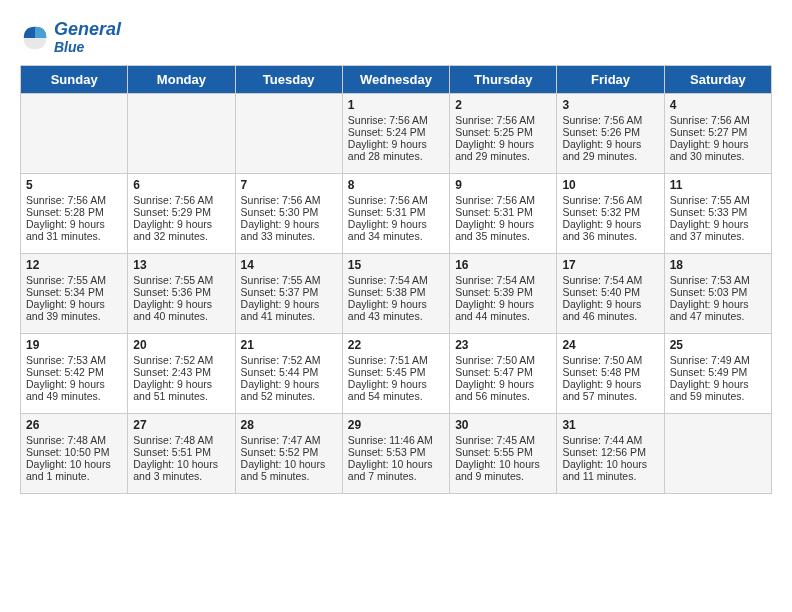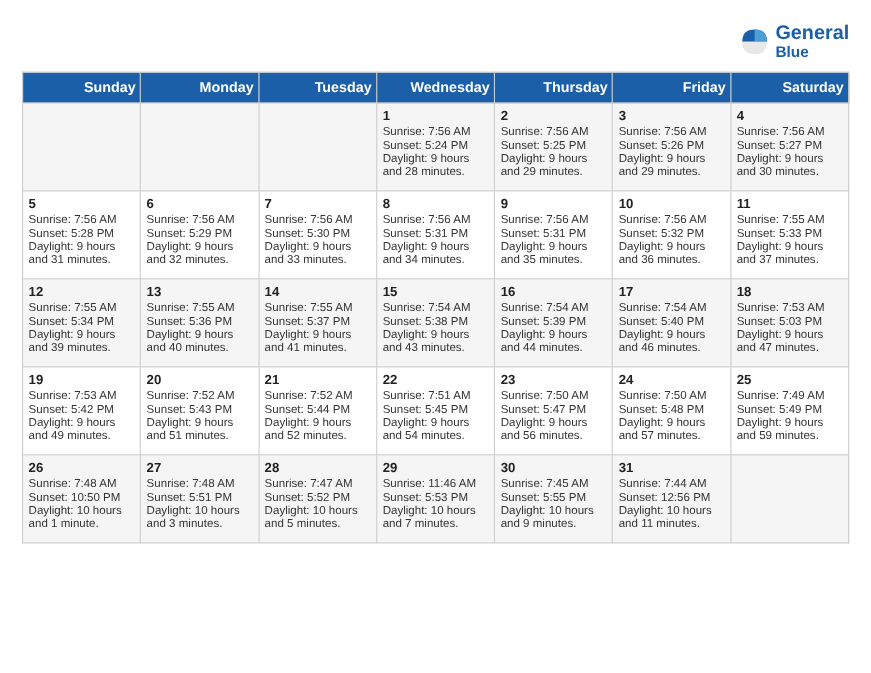--- a/index.html
+++ b/index.html
@@ -5,23 +5,24 @@
     * { margin: 0; padding: 0; box-sizing: border-box; }
     body {
       font-family: Arial, sans-serif;
       background: #fff;
       width: 792px;
       min-height: 612px;
       padding: 20px;
     }
     .header {
       display: flex;
-      justify-content: flex-end;
+      justify-content: flex-start;
       align-items: flex-start;
       margin-bottom: 10px;
+      font-style: italic;
     }
     .logo {
       display: flex;
       align-items: center;
     }
     .logo-icon {
       width: 30px;
       height: 30px;
       margin-right: 4px;
     }
@@ -43,21 +44,21 @@
       table-layout: fixed;
     }
     thead tr {
       background-color: #1a5fa8;
       color: #fff;
     }
     thead th {
       padding: 6px 4px;
       font-size: 13px;
       font-weight: bold;
-      text-align: right;
+      text-align: center;
       border: 1px solid #ccc;
     }
     tbody tr {
       vertical-align: top;
     }
     tbody tr:nth-child(odd) {
       background-color: #f5f5f5;
     }
     tbody tr:nth-child(even) {
       background-color: #fff;
@@ -195,21 +196,21 @@
         <span>Sunset: 5:03 PM</span><br>
         <span>Daylight: 9 hours and 47 minutes.</span></td>
       </tr>
       <tr>
         <td><span class="day-num">19</span>
         <span>Sunrise: 7:53 AM</span><br>
         <span>Sunset: 5:42 PM</span><br>
         <span>Daylight: 9 hours and 49 minutes.</span></td>
         <td><span class="day-num">20</span>
         <span>Sunrise: 7:52 AM</span><br>
-        <span>Sunset: 5:43 PM</span><br>
+        <span>Sunset: 2:43 PM</span><br>
         <span>Daylight: 9 hours and 51 minutes.</span></td>
         <td><span class="day-num">21</span>
         <span>Sunrise: 7:52 AM</span><br>
         <span>Sunset: 5:44 PM</span><br>
         <span>Daylight: 9 hours and 52 minutes.</span></td>
         <td><span class="day-num">22</span>
         <span>Sunrise: 7:51 AM</span><br>
         <span>Sunset: 5:45 PM</span><br>
         <span>Daylight: 9 hours and 54 minutes.</span></td>
         <td><span class="day-num">23</span>

